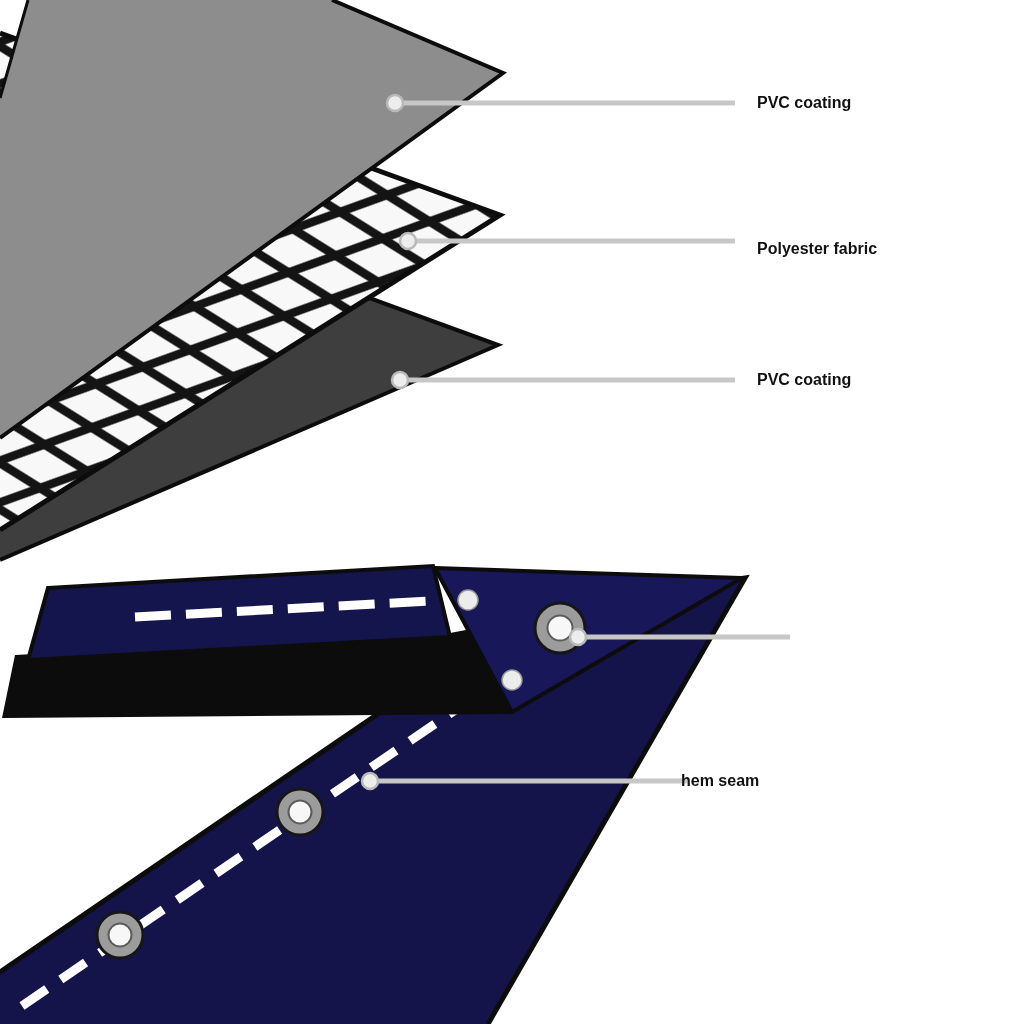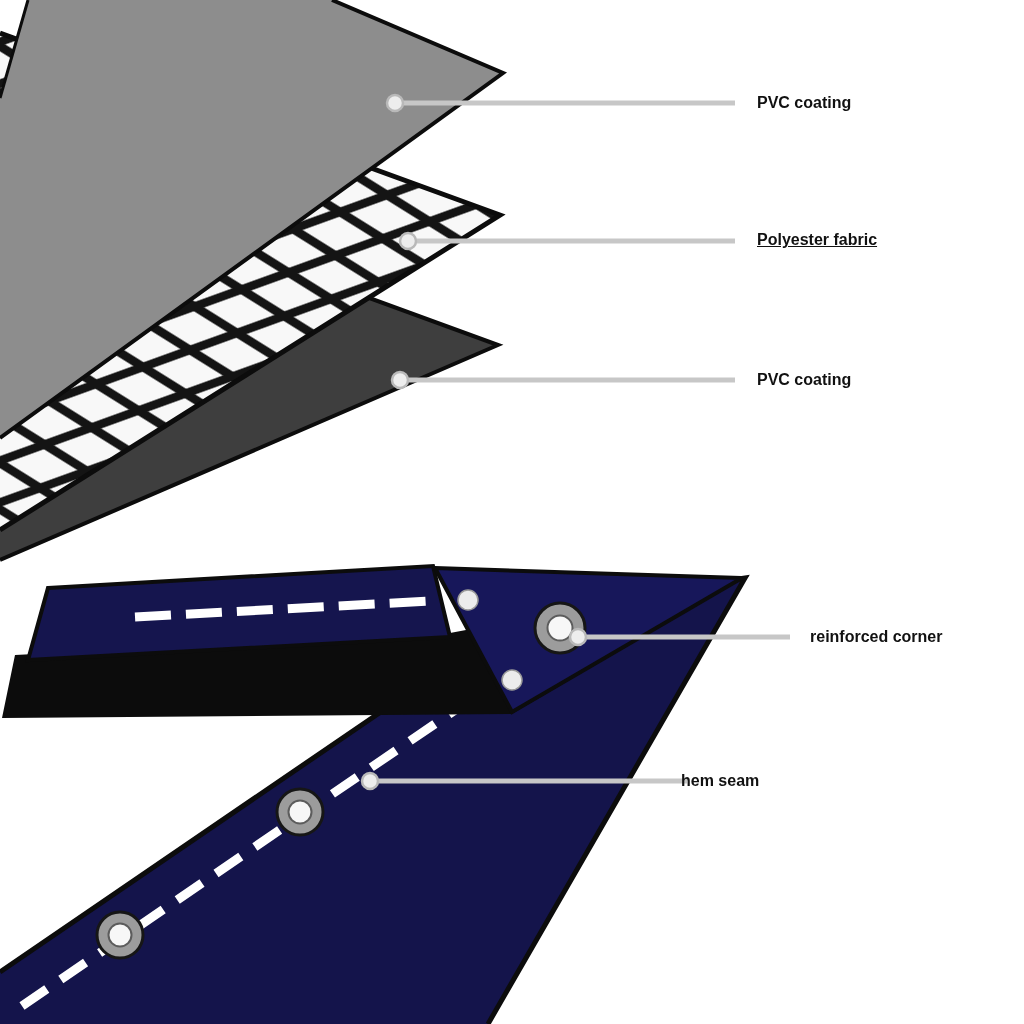--- a/index.html
+++ b/index.html
@@ -13,21 +13,21 @@
   .diagram{position:absolute;left:0;top:0;}
   .callout{
     position:absolute;
     font-weight:bold;
     font-size:16px;
     line-height:28px;
     color:#111111;
     white-space:nowrap;
   }
   .callout.l1{left:757px;top:89px;}
-  .callout.l2{left:757px;top:226px;text-decoration:underline;}
+  .callout.l2{left:757px;top:235px;}
   .callout.l3{left:757px;top:366px;}
   .callout.l4{left:810px;top:623px;}
   .callout.l5{left:681px;top:767px;}
 </style>
 </head>
 <body>
 
 <div class="stage">
 
   <svg class="diagram" width="1024" height="1024" viewBox="0 0 1024 1024">
@@ -97,16 +97,15 @@
       <circle cx="408" cy="241" r="8" fill="#ededed" stroke="#b9b9b9" stroke-width="2.5"></circle>
       <circle cx="400" cy="380" r="8" fill="#ededed" stroke="#b9b9b9" stroke-width="2.5"></circle>
       <circle cx="578" cy="637" r="8" fill="#ededed" stroke="#b9b9b9" stroke-width="2.5"></circle>
       <circle cx="370" cy="781" r="8" fill="#ededed" stroke="#b9b9b9" stroke-width="2.5"></circle>
     </g>
   </svg>
 
   <div class="callout l1">PVC coating</div>
   <div class="callout l2">Polyester fabric</div>
   <div class="callout l3">PVC coating</div>
-  <div class="callout l4">reinforced corner</div>
   <div class="callout l5">hem seam</div>
 
 </div>
 
 </body></html>

